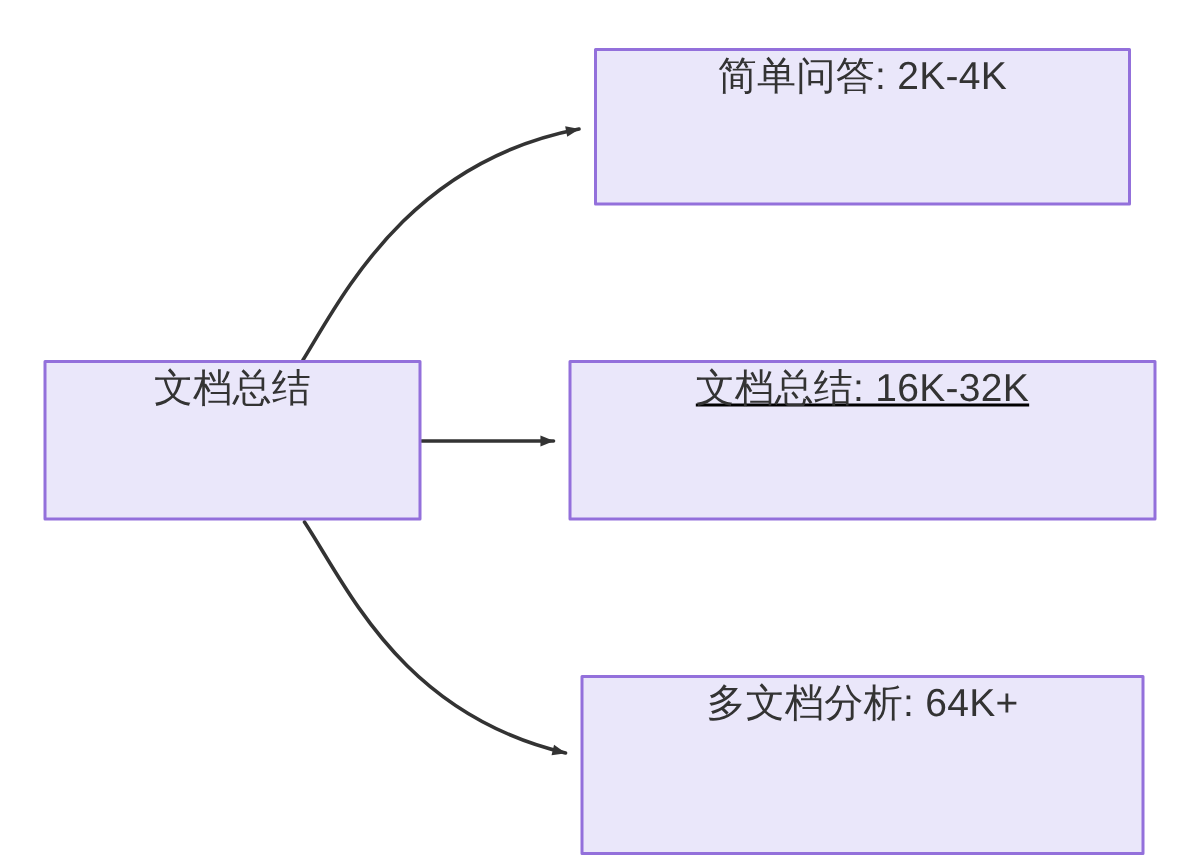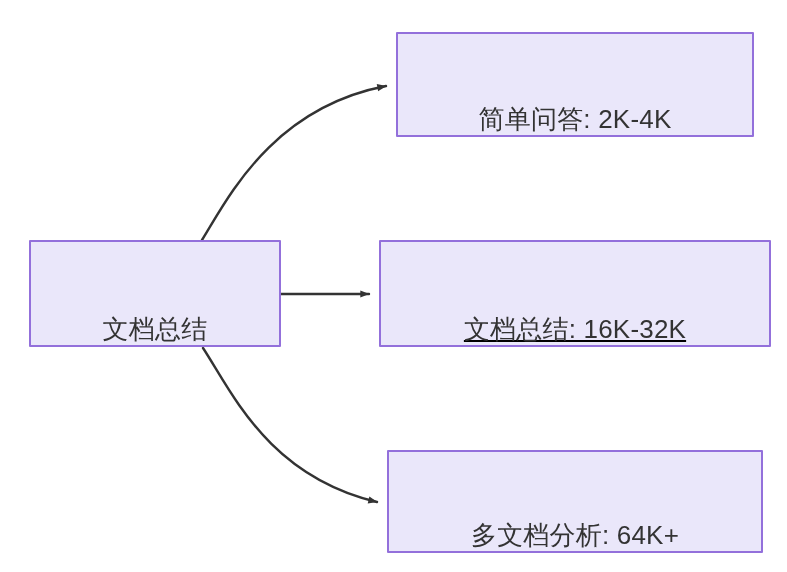--- a/index.html
+++ b/index.html
@@ -27,21 +27,21 @@
     height: 572px;
     pointer-events: none;
   }
   .node {
     position: absolute;
     box-sizing: border-box;
     background: #eae7fa;
     border: 2px solid #9370db;
     border-radius: 1px;
     display: flex;
-    align-items: flex-end;
+    align-items: flex-start;
     justify-content: center;
     text-align: center;
   }
   .node-label {
     color: #333333;
     font-size: 26px;
     line-height: 1.25;
     letter-spacing: 0.2px;
     white-space: nowrap;
   }
@@ -61,21 +61,21 @@
     left: 379px;
     top: 240px;
     width: 392px;
     height: 107px;
     text-decoration: underline;
   }
   #node-multi-doc {
     left: 387px;
     top: 450px;
     width: 376px;
-    height: 103px;
+    height: 120px;
   }
 </style>
 </head>
 <body>
 
 <div id="diagram-canvas">
 
   <svg id="edge-layer" viewBox="0 0 787 572" width="787" height="572" xmlns="http://www.w3.org/2000/svg">
     <defs>
       <marker id="arrowhead" markerWidth="10" markerHeight="8" refX="9.2" refY="4" orient="auto" markerUnits="userSpaceOnUse">

